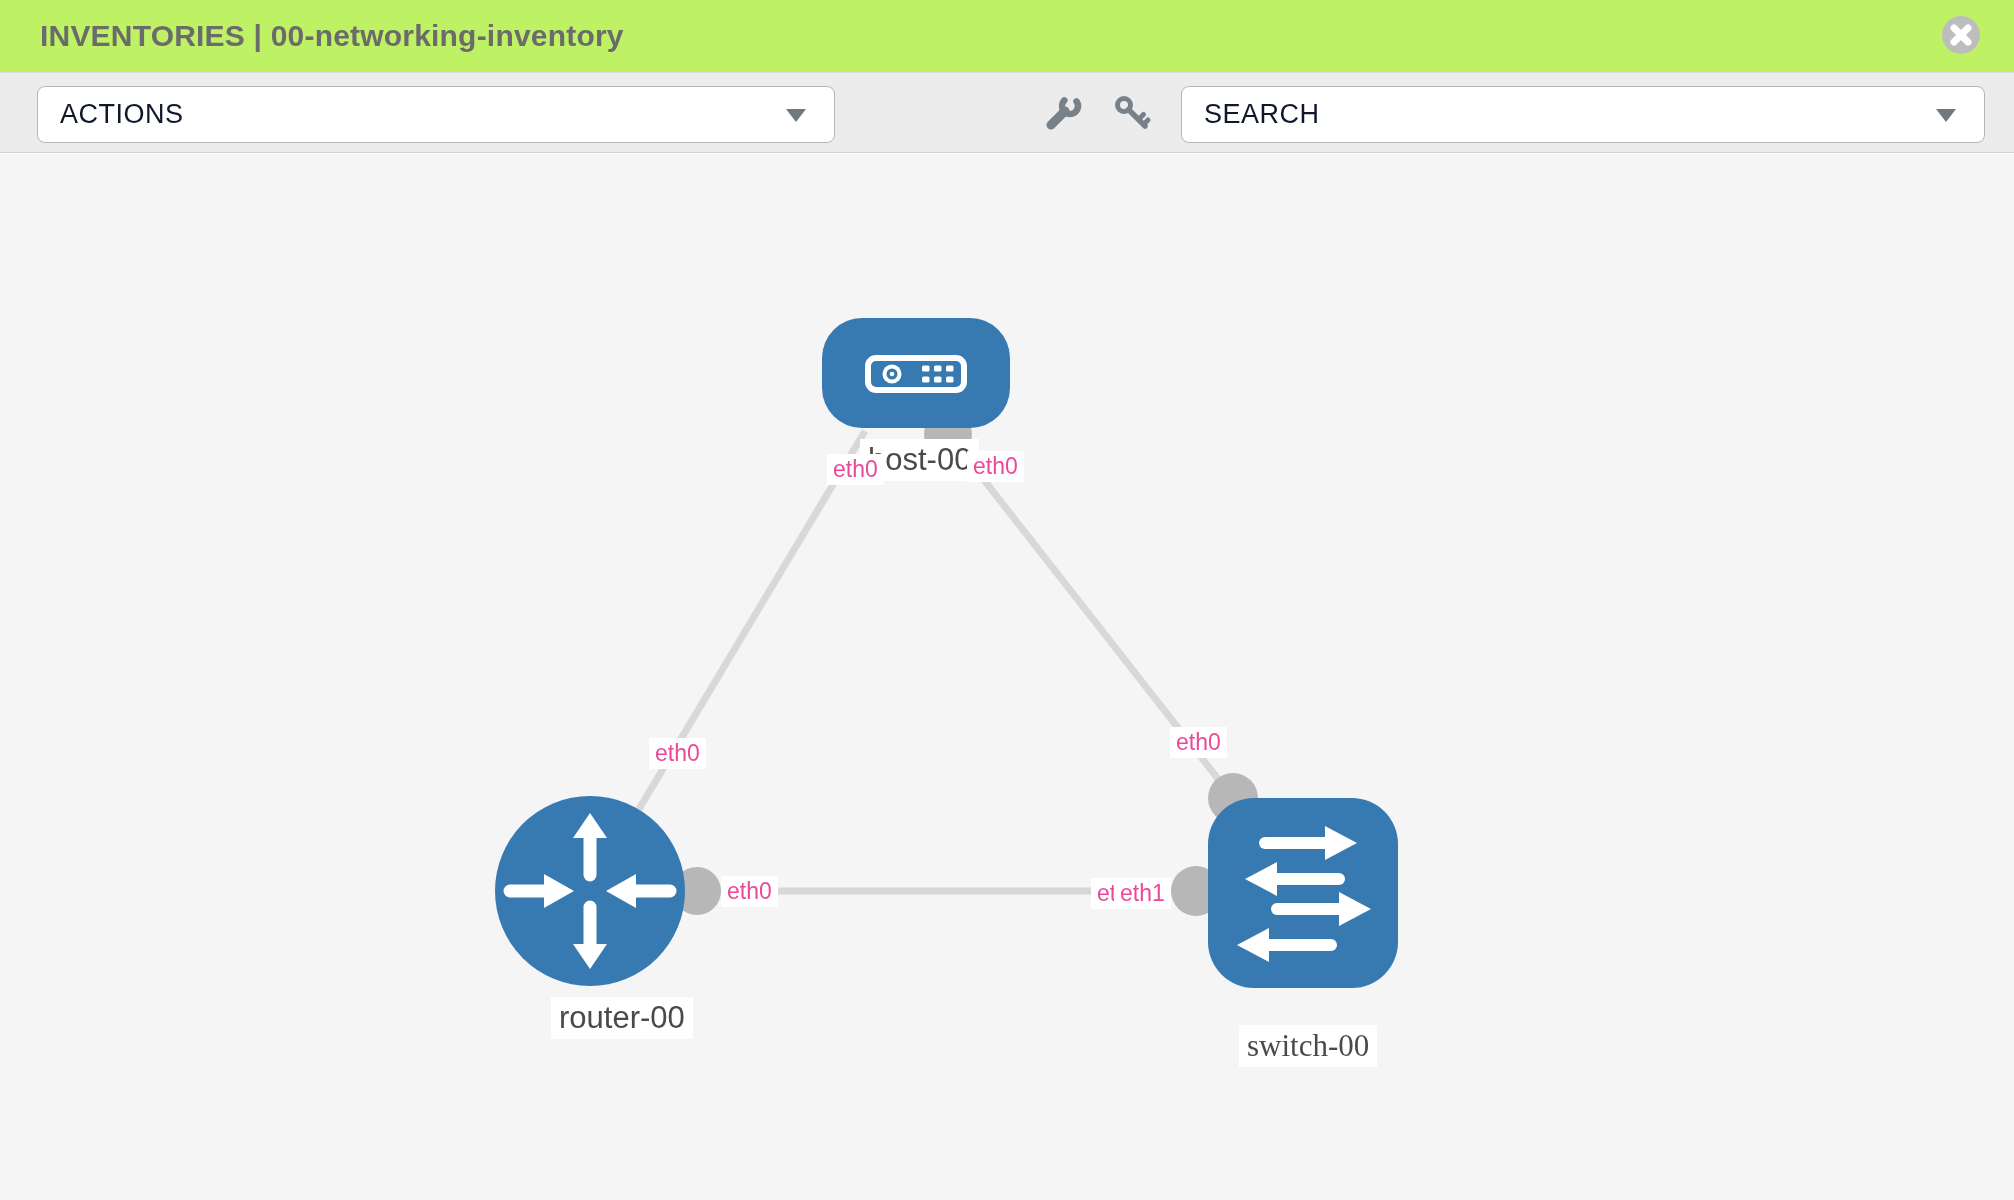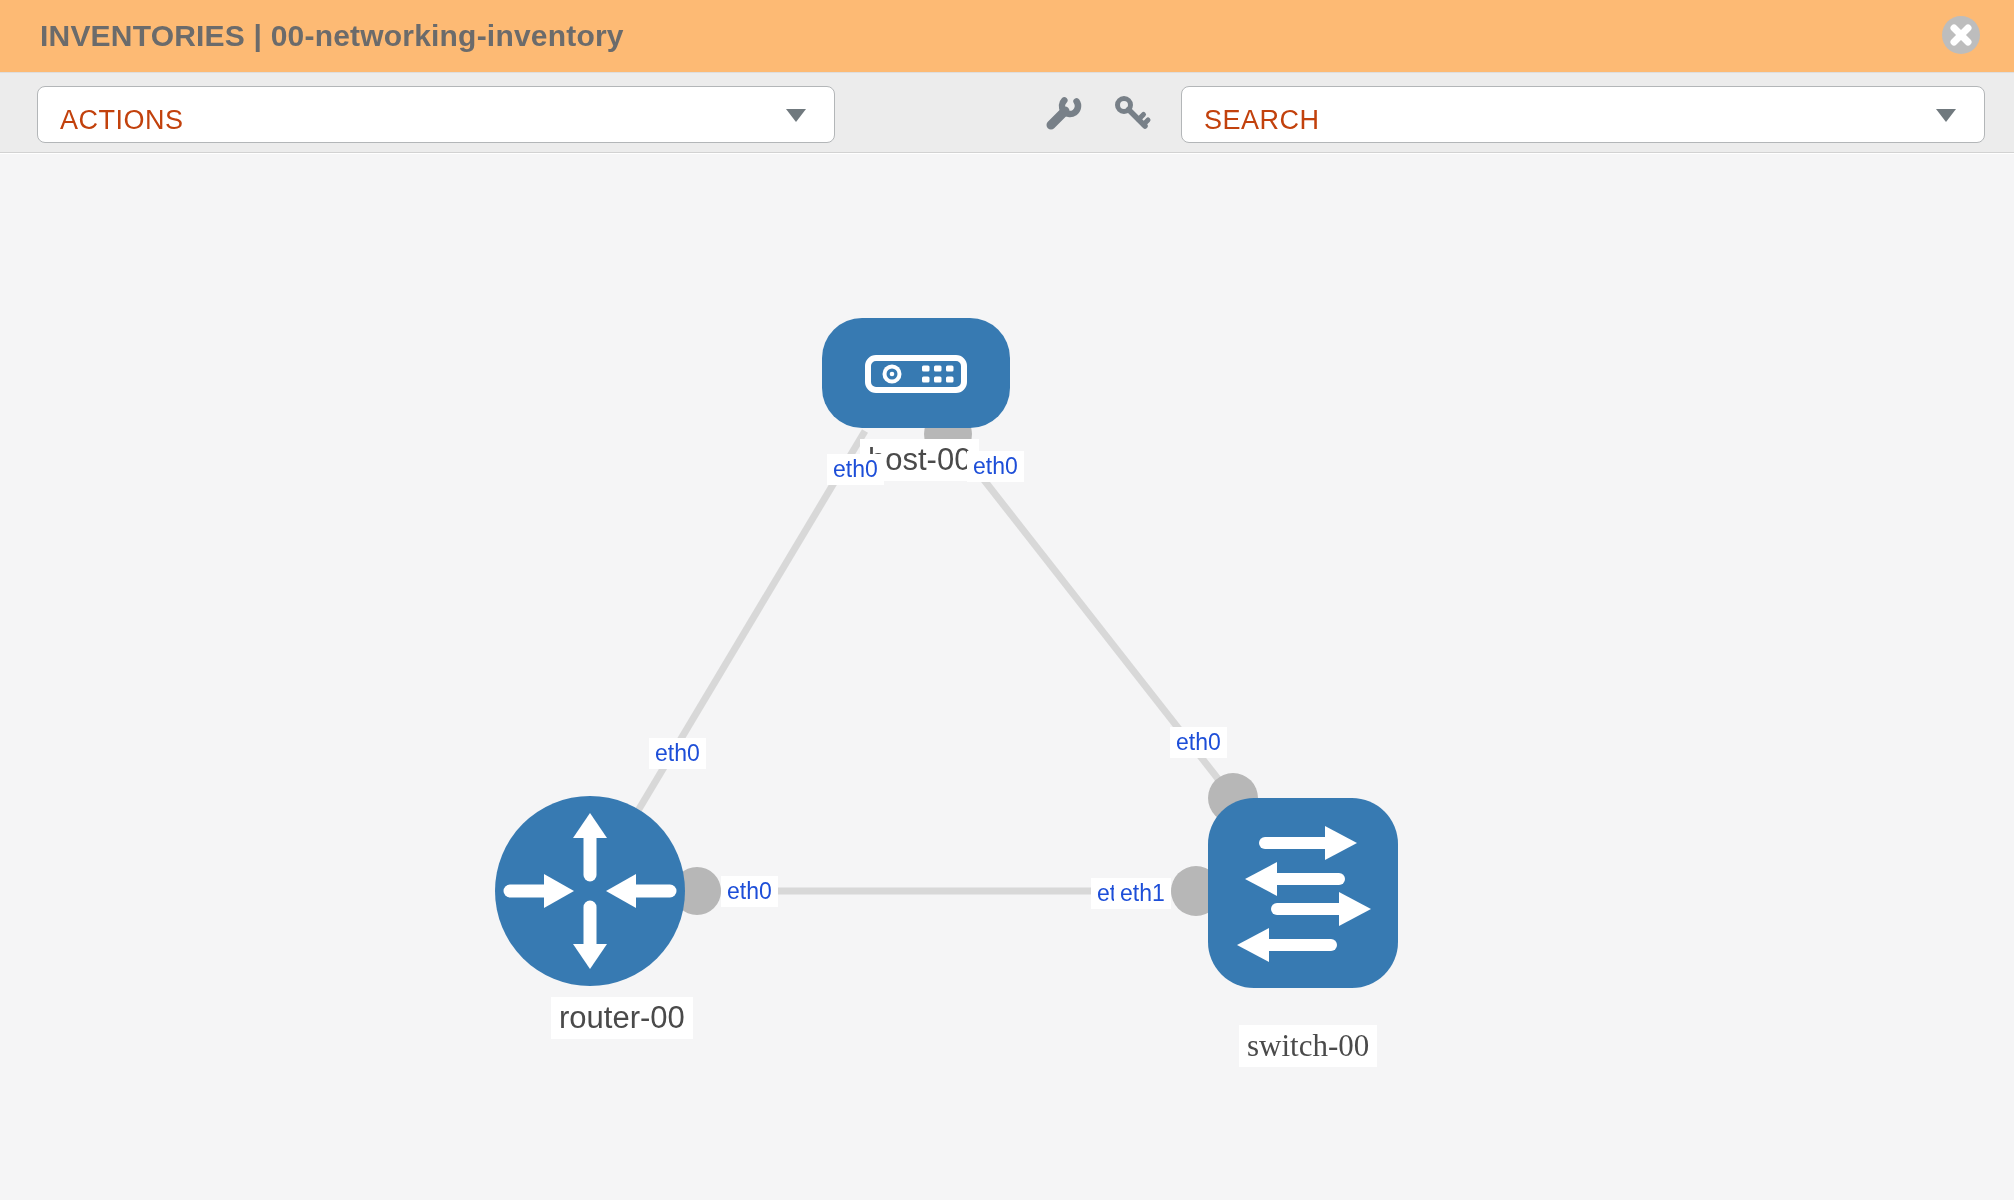--- a/index.html
+++ b/index.html
@@ -1,47 +1,47 @@
 <!DOCTYPE html>
 <html><head>
 <meta charset="utf-8">
 <style>
   * { margin:0; padding:0; box-sizing:border-box; }
   html,body { width:2014px; height:1200px; overflow:hidden;
               font-family:"Liberation Sans", sans-serif; background:#fff; }
 
   
-  .header { position:absolute; left:0; top:0; width:2014px; height:72px; background:#fdba74; }
+  .header { position:absolute; left:0; top:0; width:2014px; height:72px; background:#bef264; }
   .header-title { position:absolute; left:40px; top:0; line-height:72px;
                   font-size:30px; font-weight:bold; color:#6b6b6b; letter-spacing:.2px; }
   .close-btn { position:absolute; right:34px; top:16px; width:38px; height:38px;
                border-radius:50%; background:#bdbdbd; cursor:pointer; }
   .close-btn svg { position:absolute; left:0; top:0; }
 
   
   .toolbar { position:absolute; left:0; top:72px; width:2014px; height:81px;
              background:#ececec; border-top:1px solid #dedede; border-bottom:1px solid #d2d2d2; }
   .select-box { position:absolute; top:13px; height:57px; background:#ffffff;
                 border:1px solid #b3b6b8; border-radius:8px; cursor:pointer; }
-  .select-label { position:absolute; left:22px; top:6px; line-height:55px;
-                  font-size:27px; color:#c2410c; letter-spacing:.5px; }
+  .select-label { position:absolute; left:22px; top:0; line-height:55px;
+                  font-size:27px; color:#0f172a; letter-spacing:.5px; }
   .caret { position:absolute; right:28px; top:22px; width:0; height:0;
            border-left:10px solid transparent; border-right:10px solid transparent;
            border-top:13px solid #70797e; }
   .actions-box { left:37px; width:798px; }
   .search-box  { left:1181px; width:804px;text-align:right; }
   .tool-icon { position:absolute; top:21px; width:40px; height:40px; cursor:pointer; }
   .wrench-icon-btn { left:1044px; }
   .key-icon-btn    { left:1112px; }
 
   
   .canvas { position:absolute; left:0; top:154px; width:2014px; height:1046px; background:#f5f5f6; }
   .canvas svg.topo { position:absolute; left:0; top:0; }
 
-  .chip { position:absolute; background:#ffffff; color:#1d4ed8; white-space:nowrap; }
+  .chip { position:absolute; background:#ffffff; color:#ec4899; white-space:nowrap; }
   .chip.node-label { font-size:31px; padding:3px 8px; color:#4a4a4a; }
   .chip.if-label   { font-size:23px; padding:2px 6px; }
 </style>
 </head>
 <body>
 
 <div class="header">
   <div class="header-title">INVENTORIES | 00-networking-inventory</div>
   <div class="close-btn">
     <svg width="38" height="38" viewBox="0 0 38 38">

